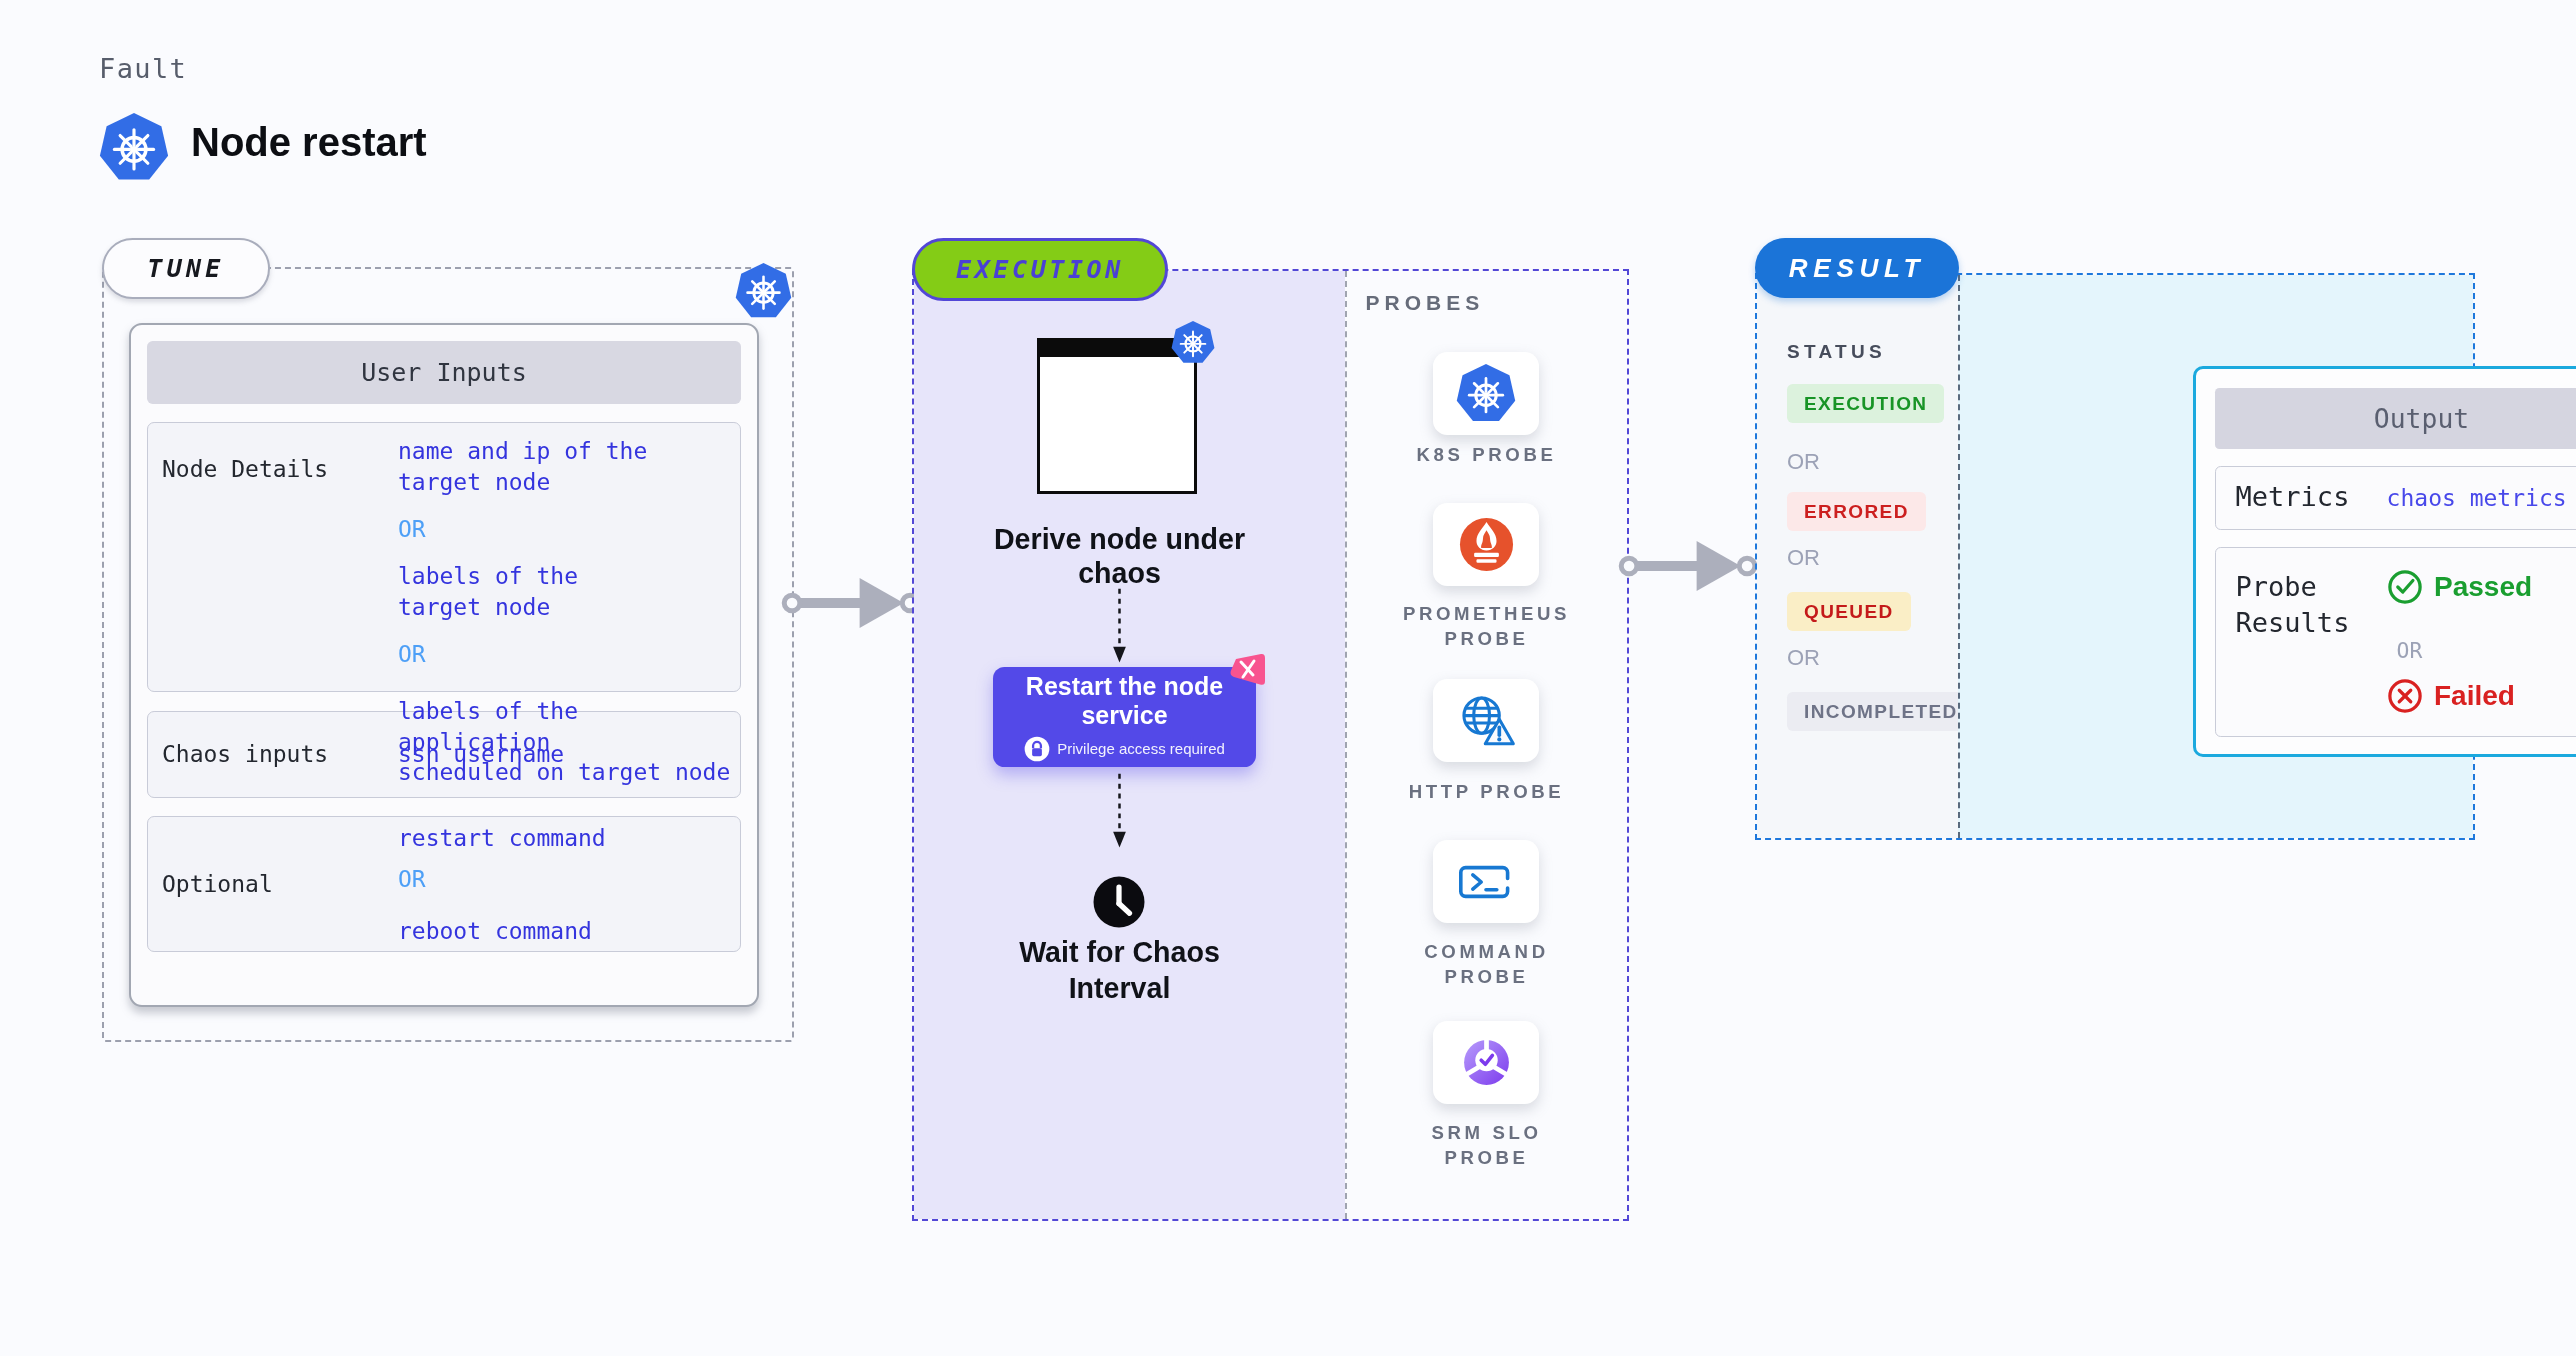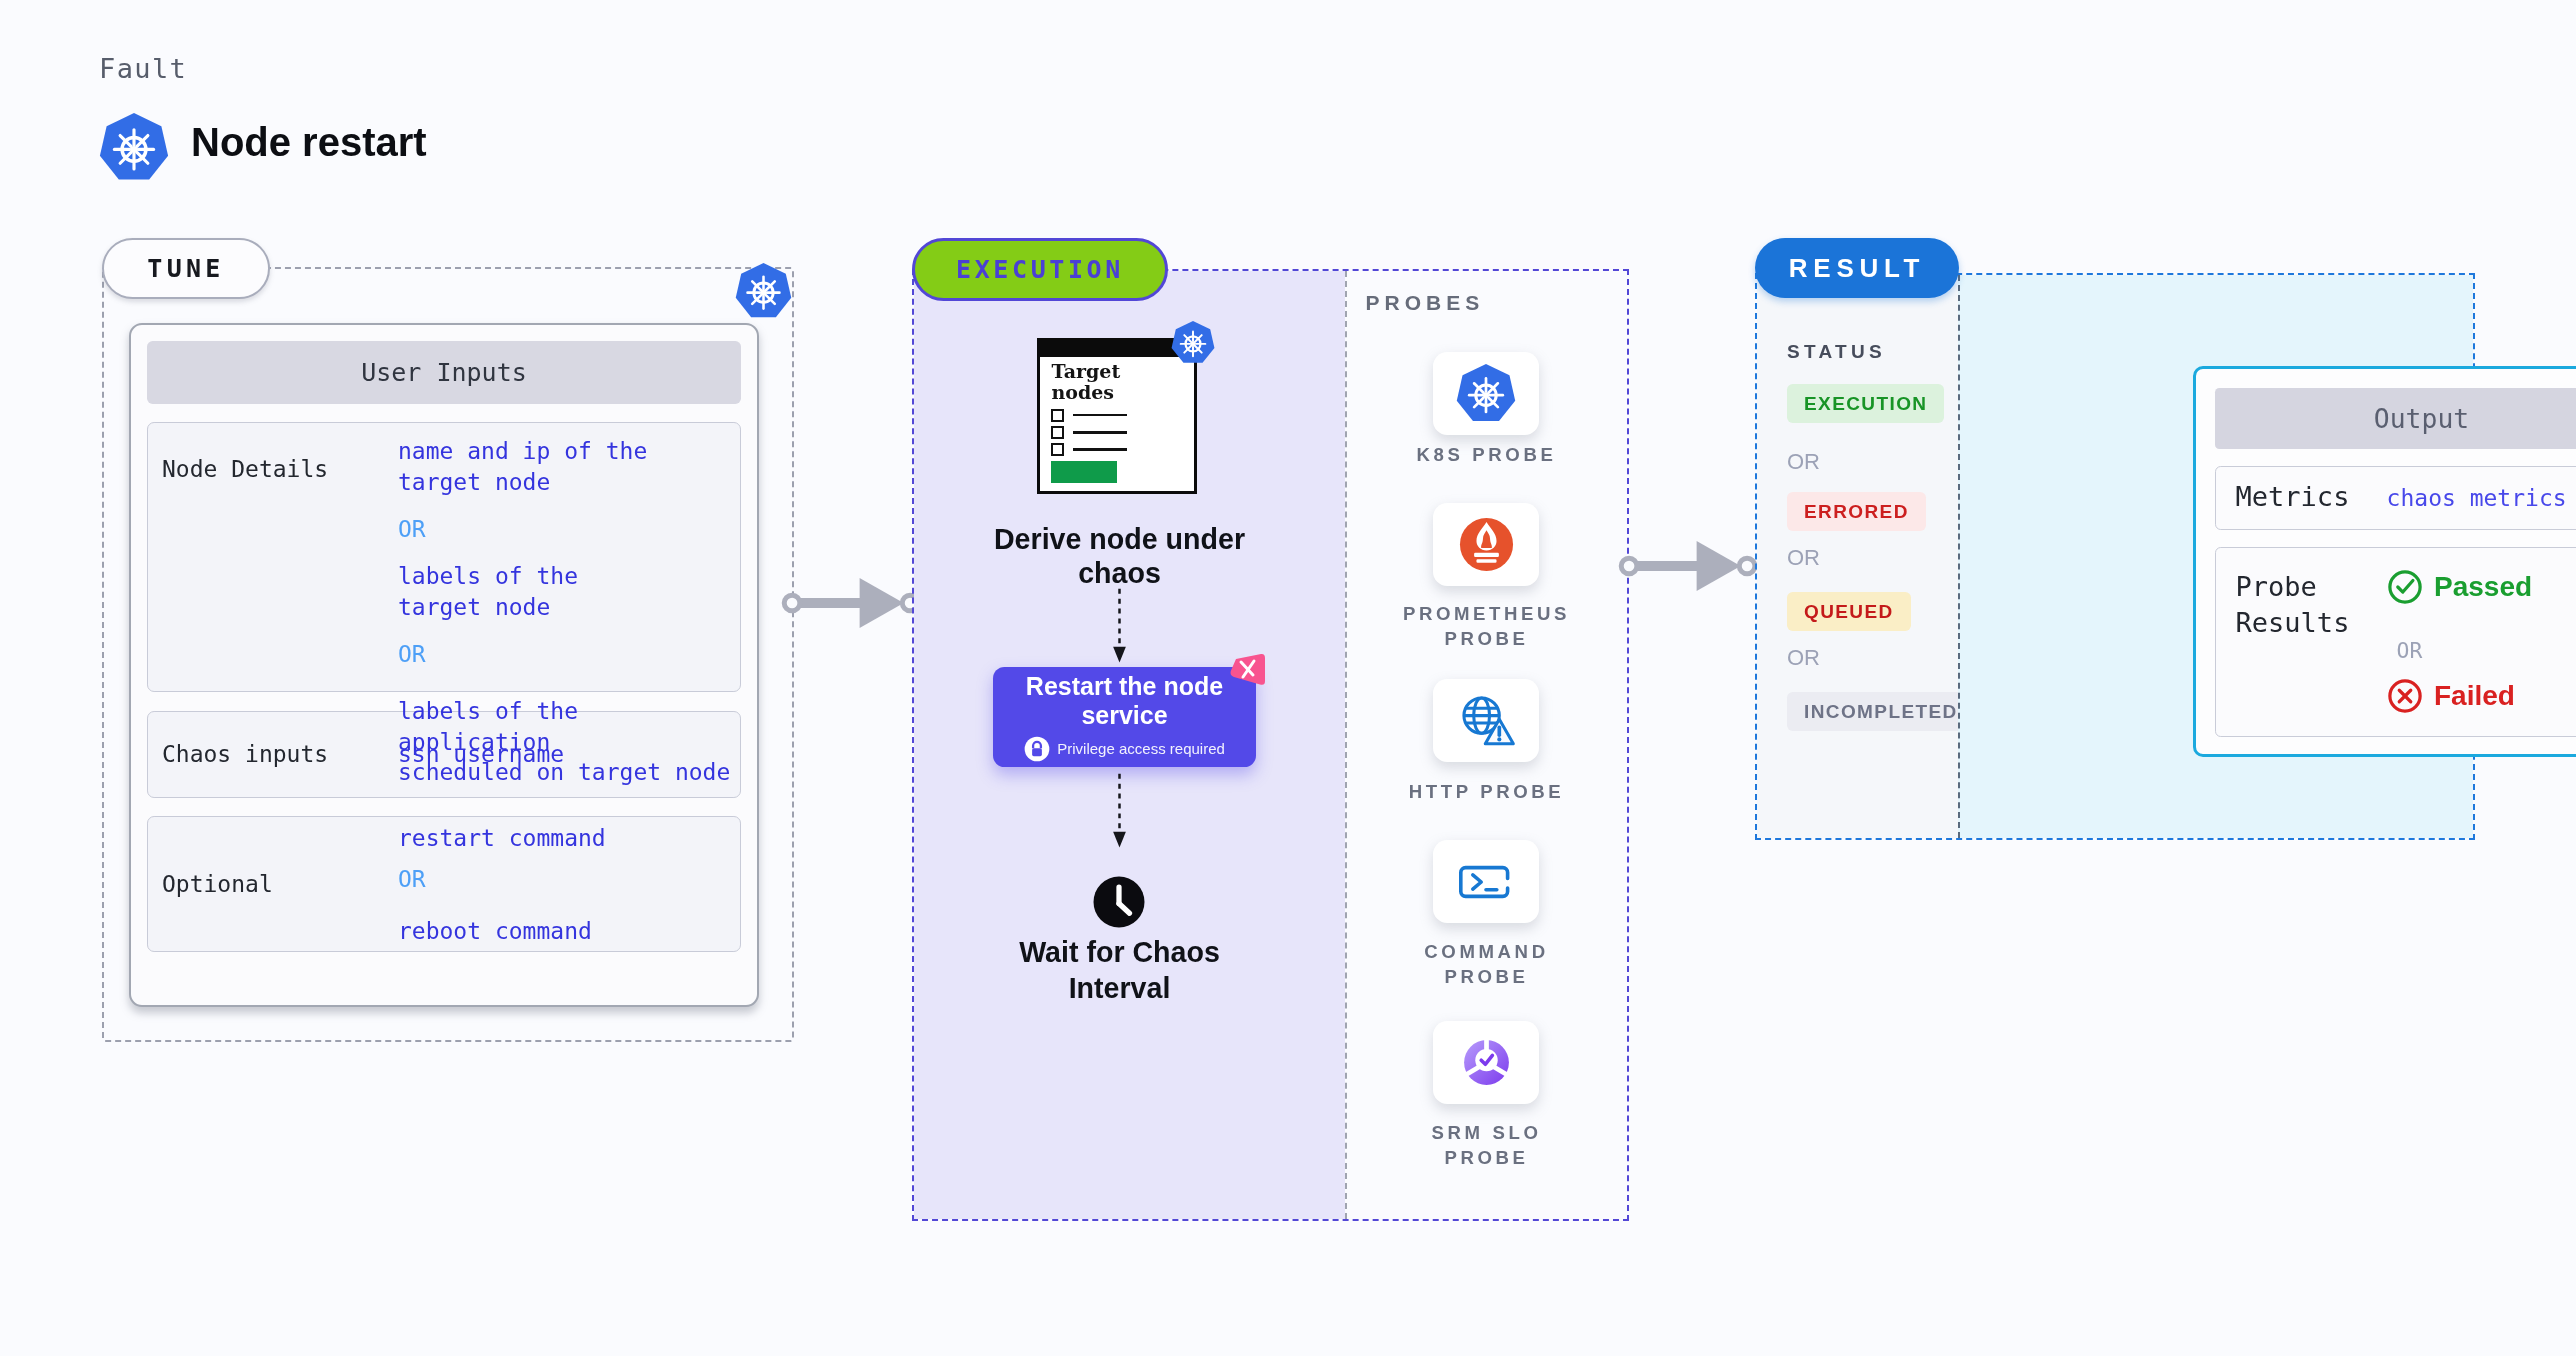--- a/index.html
+++ b/index.html
@@ -7,21 +7,21 @@
   .canvas{position:relative;width:2576px;height:1344px;background:#FAFBFE;overflow:hidden;}
   .mono{font-family:"DejaVu Sans Mono",monospace;}
   .pre{white-space:pre-line;}
 
   
   .eyebrow{position:absolute;left:99px;top:53px;font-size:27px;color:#575D6B;letter-spacing:1.4px;}
   .page-title{position:absolute;left:191px;top:120px;font-size:40px;font-weight:bold;color:#0C0E13;}
   .k8s-logo-title{position:absolute;left:99px;top:113px;width:70px;height:70px;}
 
   
-  .pill{position:absolute;display:flex;align-items:center;justify-content:center;border-radius:33px;z-index:6;}
+  .pill{position:absolute;display:flex;align-items:center;justify-content:center;border-radius:33px;z-index:6;font-style:italic;}
   .pill-tune{left:102px;top:238px;width:164px;height:57px;background:#FCFCFE;border:2.9px solid #A9ADBC;
     font-family:"DejaVu Sans Mono",monospace;font-weight:bold;font-size:25px;letter-spacing:4.3px;color:#17191F;
     box-shadow:0 2.9px 5.7px rgba(120,125,140,.25);}
   .pill-exec{left:912px;top:238px;width:250px;height:57px;background:#84cc16;border:3.6px solid #5247D6;
     font-family:"DejaVu Sans Mono",monospace;font-weight:bold;font-size:25px;letter-spacing:3.6px;color:#4A40D6;}
   .pill-result{left:1755px;top:238px;width:204px;height:60px;background:#1B74D8;border:none;
     font-weight:bold;font-size:26px;letter-spacing:5.7px;color:#FFFFFF;box-shadow:0 3.6px 7.1px rgba(27,116,216,.3);}
 
   
   .tune-box{position:absolute;left:102px;top:267px;width:688px;height:771px;border:2.9px dashed #9CA0AE;border-radius:2.9px;}
@@ -201,39 +201,20 @@
   </div>
 
   <svg class="flow-arrow" style="left:781px;top:571px;" viewBox="0 0 200 90">
       <use href="#arrow-right"></use>
     </svg>
 
   <div class="exec-box">
     <div class="exec-panel">
       <div class="illu">
         <div class="illu-bar"></div>
-        <div class="illu-body">
-          <div class="illu-title pre">Target
-nodes</div>
-          <div class="illu-rows">
-            <div class="illu-row">
-                <div class="illu-checkbox"></div>
-                <div class="illu-line"></div>
-              </div>
-            <div class="illu-row">
-                <div class="illu-checkbox"></div>
-                <div class="illu-line"></div>
-              </div>
-            <div class="illu-row">
-                <div class="illu-checkbox"></div>
-                <div class="illu-line"></div>
-              </div>
-          </div>
-          <div class="illu-green"></div>
-        </div>
       </div>
       <svg class="k8s-illu-corner" viewBox="0 0 100 100">
           <use href="#k8s-wheel"></use>
         </svg>
 
       <div class="derive-label pre">Derive node under
 chaos</div>
 
       <svg class="connector conn1" viewBox="0 0 24 112">
           <use href="#dashed-conn"></use>

